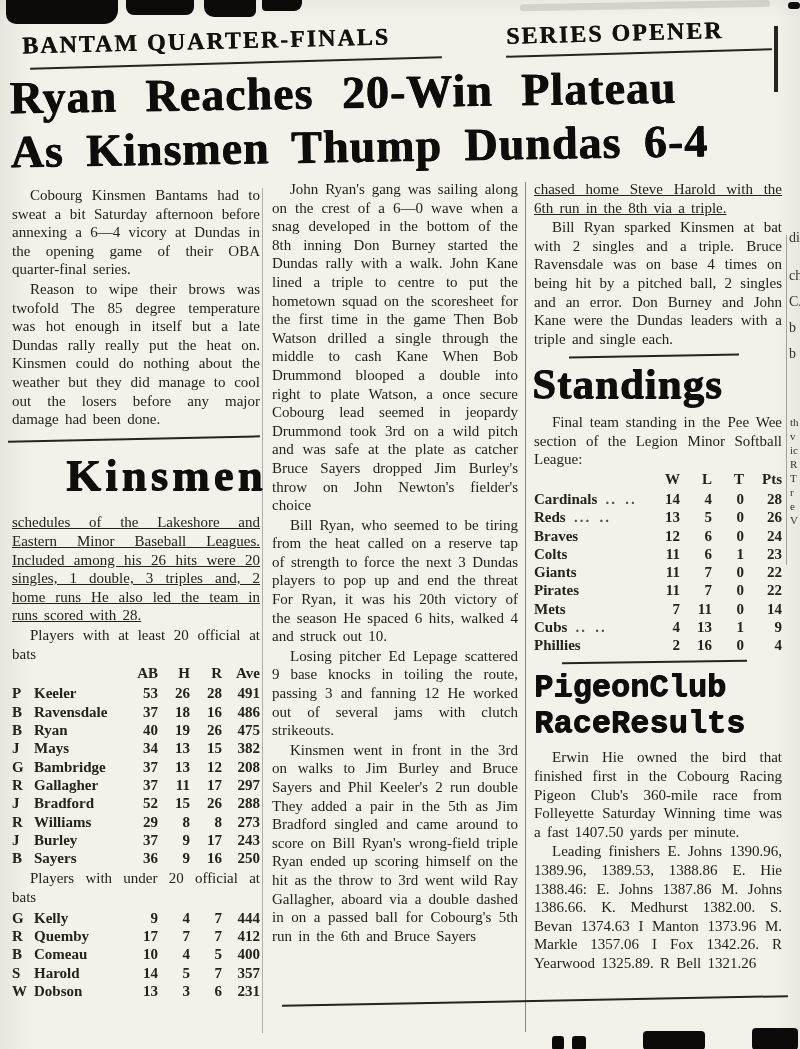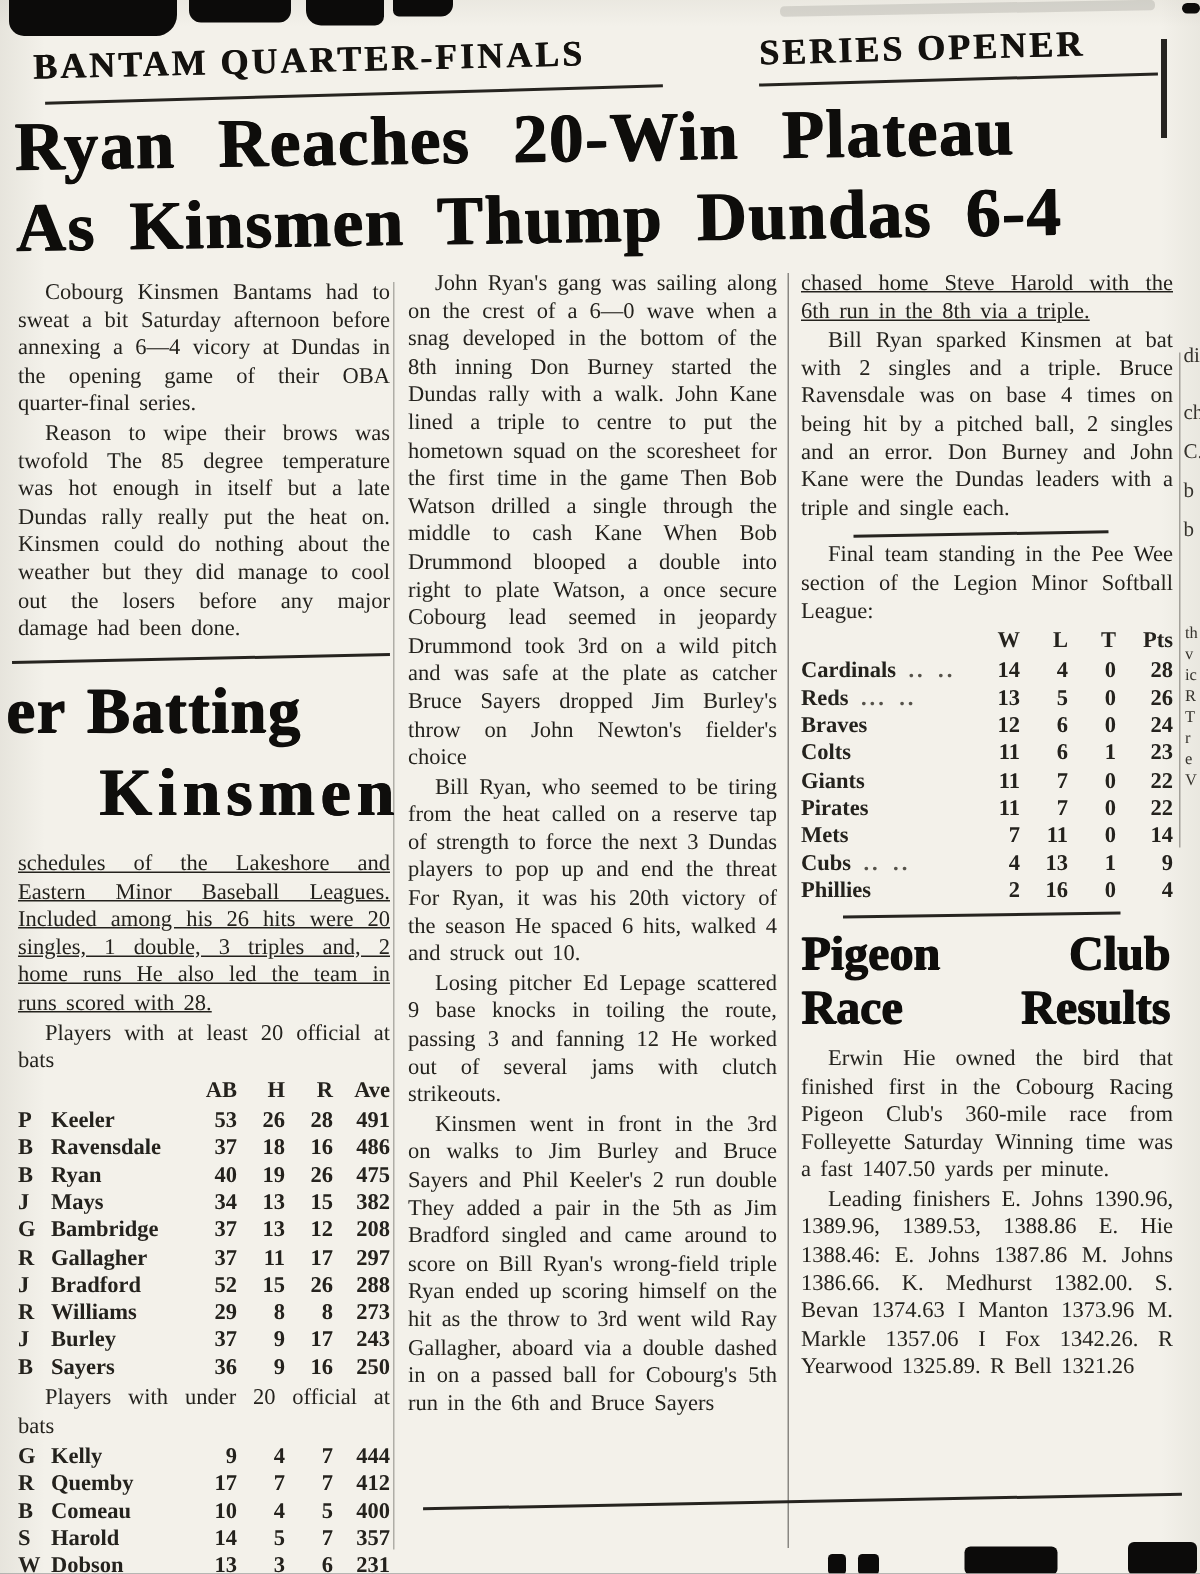--- a/index.html
+++ b/index.html
@@ -25,21 +25,21 @@
   .headline .hl2{margin-top:-2px;word-spacing:10px;}
   
   .col{position:absolute;font-size:15px;line-height:18.6px;text-align:justify;word-spacing:2.5px;color:#24221d;}
   .col p{margin:0 0 1px 0;text-indent:18px;}
   .col p.noindent{text-indent:0;text-decoration:underline;}
   
   .subhead{font-weight:bold;color:#0f0e0c;text-shadow:.8px 0 0 #0f0e0c, 0 .5px 0 #0f0e0c;line-height:1.06;}
   .batting-h1{font-size:43px;letter-spacing:1px;margin-left:-8px;white-space:nowrap;}
   .batting-h2{font-size:45px;letter-spacing:4px;margin-left:54px;margin-top:8px;margin-bottom:14px;white-space:nowrap;}
   .standings-h{font-size:43px;letter-spacing:1px;margin:4px 0 6px -2px;white-space:nowrap;}
-  .pigeon-h{font-size:32px;display:flex;justify-content:space-between;margin:2px 2px 0 0;}
+  .pigeon-h{font-size:32px;display:flex;margin:2px 2px 0 0;font-family:Liberation Mono, monospace;}
   
   .stat-table{margin-top:2px;font-weight:bold;}
   .stat-row{display:flex;line-height:18.3px;white-space:nowrap;}
   .stat-row .ini{width:22px;flex:none;}
   .stat-row .nm{flex:1;overflow:hidden;}
   .stat-row .n1{width:34px;flex:none;text-align:right;}
   .stat-row .n2{width:32px;flex:none;text-align:right;}
   .stat-row .n3{width:32px;flex:none;text-align:right;}
   .stat-row .n4{width:38px;flex:none;text-align:right;}
   .stat-head{font-weight:bold;}
@@ -74,21 +74,20 @@
   <div class="vline" style="left:262px;top:188px;height:845px;opacity:.35;"></div>
   <div class="vline" style="left:525px;top:182px;height:850px;"></div>
   <div class="vline" style="left:786px;top:235px;height:330px;opacity:.4;"></div>
 
   <div class="col" style="left:12px;top:186px;width:248px;height:863px;">
     <div id="col1-paras">
         <p>Cobourg Kinsmen Bantams had to sweat a bit Saturday afternoon before annexing a 6—4 vicory at Dundas in the opening game of their OBA quarter-final series.</p>
         <p>Reason to wipe their brows was twofold The 85 degree temperature was hot enough in itself but a late Dundas rally really put the heat on. Kinsmen could do nothing about the weather but they did manage to cool out the losers before any major damage had been done.</p>
       </div>
     <div class="rule" style="position:relative;left:-4px;top:8px;width:252px;height:2px;transform:rotate(-1.2deg);margin-bottom:20px;"></div>
-    <div class="subhead batting-h1">er Batting</div>
     <div class="subhead batting-h2">Kinsmen</div>
     <p class="noindent">schedules of the Lakeshore and Eastern Minor Baseball Leagues. Included among his 26 hits were 20 singles, 1 double, 3 triples and, 2 home runs He also led the team in runs scored with 28.</p>
     <p>Players with at least 20 official at bats</p>
     <div class="stat-row stat-head">
       <span class="ini"></span>
         <span class="nm"></span>
       <span class="n1">AB</span>
       <span class="n2">H</span>
       <span class="n3">R</span>
       <span class="n4">Ave</span>
@@ -229,20 +228,21 @@
       </div>
   </div>
   <div class="rule" style="left:282px;top:1000px;width:506px;height:2px;transform:rotate(-1.1deg);"></div>
 
   <div class="col" style="left:534px;top:180px;width:248px;height:855px;">
     <div id="col3-paras">
         <p class="noindent">chased home Steve Harold with the 6th run in the 8th via a triple.</p>
         <p>Bill Ryan sparked Kinsmen at bat with 2 singles and a triple. Bruce Ravensdale was on base 4 times on being hit by a pitched ball, 2 singles and an error. Don Burney and John Kane were the Dundas leaders with a triple and single each.</p>
       </div>
     <div class="rule" style="position:relative;left:35px;top:6px;width:170px;height:2px;transform:rotate(-1deg);margin-bottom:10px;"></div>
+    <div class="subhead standings-h">Standings</div>
     <p>Final team standing in the Pee Wee section of the Legion Minor Softball League:</p>
     <div class="stat-row stat-head">
       <span class="nm"></span>
       <span class="n1">W</span>
       <span class="n2">L</span>
       <span class="n3">T</span>
       <span class="n4">Pts</span>
     </div>
     <div id="standings-rows" class="stat-table">
         <div class="stat-row">

